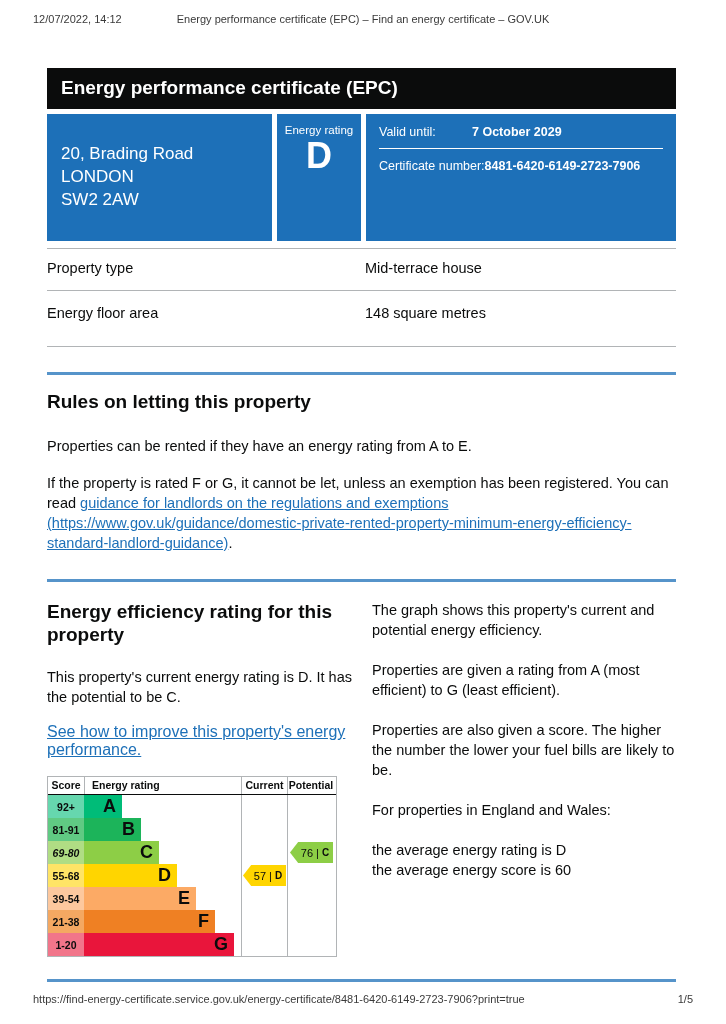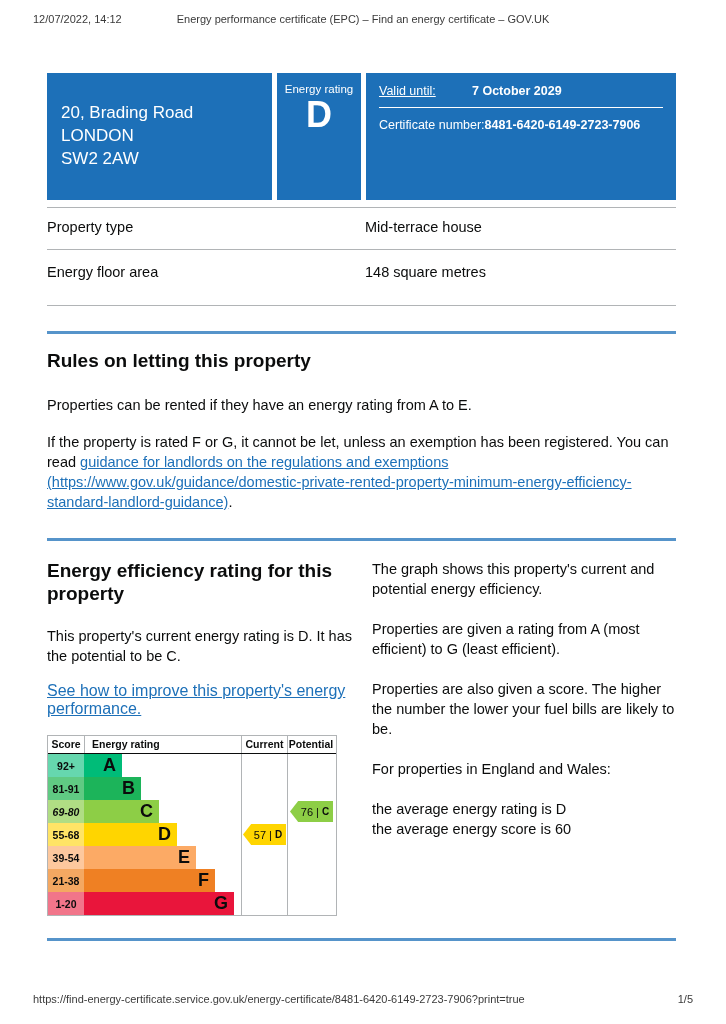--- a/index.html
+++ b/index.html
@@ -25,21 +25,21 @@
 
   
   .summary { display: flex; gap: 5px; margin-top: 5px; }
   .panel { background: #1d70b8; color: #fff; }
   .panel-address { width: 225px; padding: 29px 14px; font-size: 17px; line-height: 1.35; }
   .panel-rating { width: 84px; padding-top: 10px; text-align: center; }
   .panel-rating .lbl { font-size: 11.5px; }
   .panel-rating .val { font-size: 36px; font-weight: bold; line-height: 1.1; }
   .panel-cert { flex: 1; padding: 11px 13px 10px; font-size: 12.5px; }
   .panel-cert .row1 { display: flex; }
-  .panel-cert .row1 .lbl { width: 93px; text-decoration: underline; }
+  .panel-cert .row1 .lbl { width: 93px; }
   .panel-cert .row1 .val { font-weight: bold; }
   .panel-cert .divider { border: 0; border-top: 1px solid #ffffff; margin: 9px 0 10px; }
   .panel-cert .row2 .val { font-weight: bold; }
 
   
   .details { margin-top: 7px; border-top: 1px solid #b1b4b6; font-size: 14.5px; }
   .detail-row { display: flex; border-bottom: 1px solid #b1b4b6; }
   .detail-row .dl { width: 318px; }
   .detail-row.r1 { padding: 11px 0 14px; }
   .detail-row.r2 { padding: 14px 0 25px; }
@@ -92,20 +92,23 @@
 </head>
 <body>
 
 <div class="print-header">
   <span class="ts">12/07/2022, 14:12</span>
   <span class="ttl">Energy performance certificate (EPC) – Find an energy certificate – GOV.UK</span>
 </div>
 
 <div class="page">
 
+  <div class="banner">
+    <span>Energy performance certificate (EPC)</span>
+  </div>
 
   <div class="summary">
     <div class="panel panel-address">
       <div>20, Brading Road</div>
       <div>LONDON</div>
       <div>SW2 2AW</div>
     </div>
     <div class="panel panel-rating">
       <div class="lbl">Energy rating</div>
       <div class="val">D</div>

